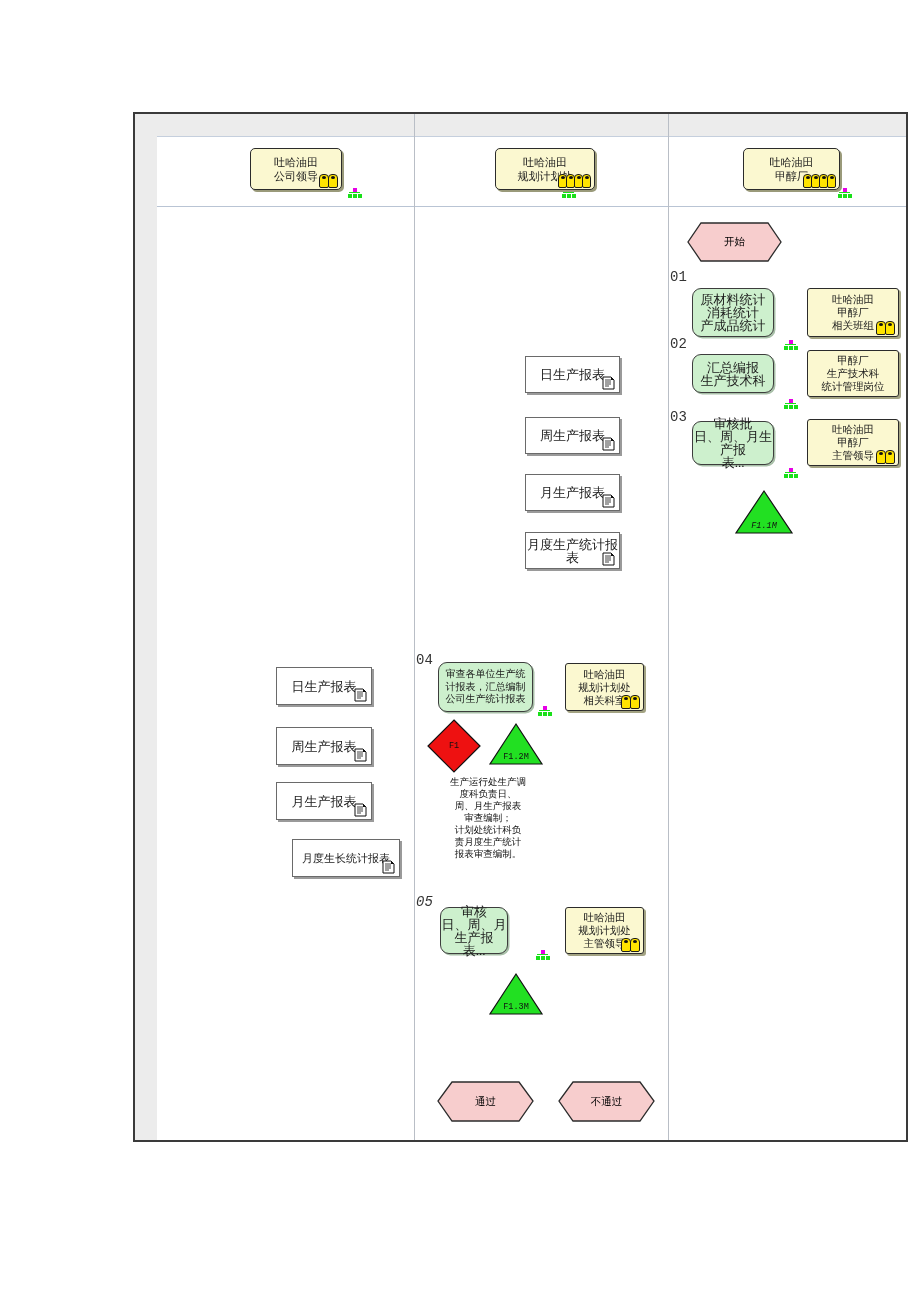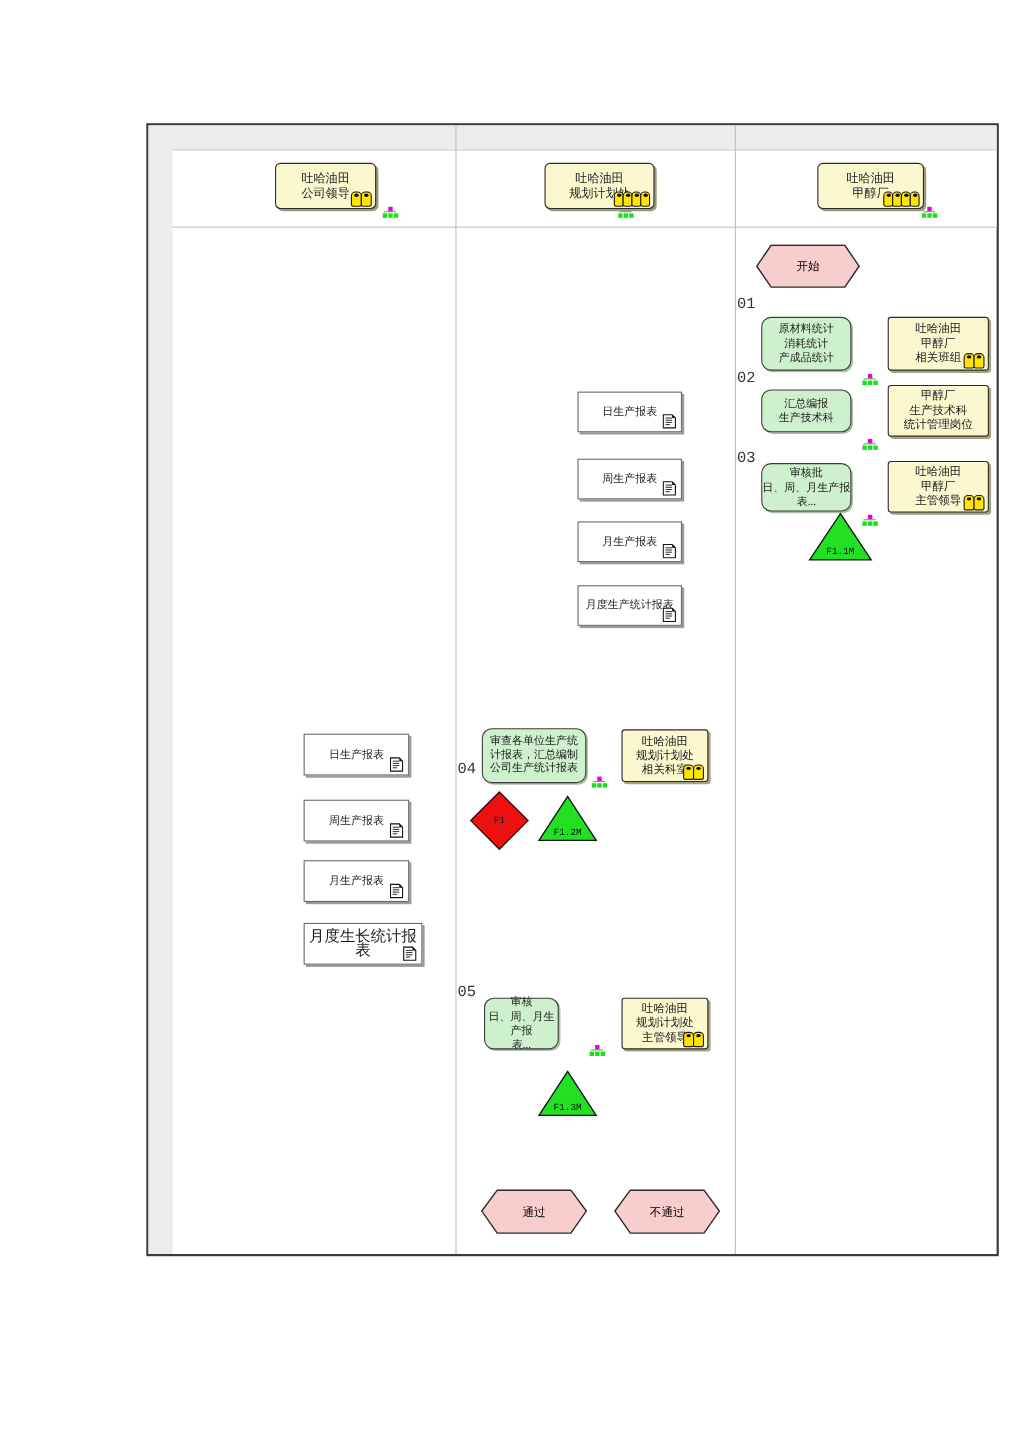--- a/index.html
+++ b/index.html
@@ -13,21 +13,21 @@
             background:#ececec;}
   #headerband{position:absolute;left:22px;top:0;right:0;height:23px;
             background:#ececec;border-bottom:1px solid #c5cfdd;box-sizing:border-box;}
   #headerrow{position:absolute;left:22px;top:23px;right:0;height:70px;
             background:#fff;border-bottom:1px solid #b9c4d4;box-sizing:border-box;}
   .lanediv{position:absolute;top:0;width:1px;height:100%;background:#b9bec6;}
 
   
   .node{position:absolute;box-sizing:border-box;display:flex;
         align-items:center;justify-content:center;text-align:center;
-        font-size:10px;line-height:13px;color:#1a1a1a;white-space:pre-line;}
+        font-size:13px;line-height:13px;color:#1a1a1a;white-space:pre-line;}
 
   
   .rolehdr{background:#fbf8d0;border:1.4px solid #2b2b2b;border-radius:5px;
            box-shadow:2px 2px 0 #9a9a7a;font-size:11px;line-height:14px;}
   
   .actor{background:#fbf8d0;border:1.2px solid #2b2b2b;border-radius:3px;
          box-shadow:2px 2px 0 #a3a383;font-size:10.5px;line-height:13px;}
 
   
   .act{background:#cdf0cd;border:1.3px solid #3d3d3d;border-radius:9px;
@@ -272,21 +272,21 @@
     <span class="people"><b></b><b></b></span>
   </div>
   <div class="orgicon" style="left:784px;top:468px;">
     <i class="s"></i>
       <i class="m"></i>
       <i class="g1"></i>
       <i class="g2"></i>
       <i class="g3"></i>
   </div>
 
-  <div class="triwrap" style="left:734px;top:465px;width:60px;height:46px;">
+  <div class="triwrap" style="left:734px;top:489px;width:60px;height:46px;font-style:italic;">
     <svg width="60" height="46" viewBox="0 0 60 46">
       <polygon points="30,2 58,44 2,44" fill="#22e022" stroke="#111" stroke-width="1.2"></polygon>
     </svg>
     <div class="lbl">F1.1M</div>
   </div>
 
   <div class="node docbox" style="left:525px;top:356px;width:95px;height:37px;">
     <span>日生产报表</span>
     <svg class="docicon" viewBox="0 0 13 15">
       <path d="M1,2 h8 l3,3 v9 h-11 z" fill="#fff" stroke="#111" stroke-width="1"></path>
@@ -312,21 +312,21 @@
   </div>
   <div class="node docbox" style="left:525px;top:532px;width:95px;height:37px;">
     <span>月度生产统计报表</span>
     <svg class="docicon" viewBox="0 0 13 15">
       <path d="M1,2 h8 l3,3 v9 h-11 z" fill="#fff" stroke="#111" stroke-width="1"></path>
       <path d="M3,5 h6 M3,7 h6 M3,9 h6 M3,11 h4" stroke="#111" stroke-width="0.8"></path>
       <path d="M9,2 l3,3 h-3 z" fill="#111"></path>
     </svg>
   </div>
 
-  <div class="stepno" style="left:416px;top:692px;">04</div>
+  <div class="stepno" style="left:416px;top:652px;">04</div>
 
   <div class="node act" style="left:438px;top:662px;width:95px;height:50px;font-size:10px;line-height:12.5px;">
     <span>审查各单位生产统
 计报表，汇总编制
 公司生产统计报表</span>
   </div>
   <div class="node actor" style="left:565px;top:663px;width:79px;height:48px;">
     <span>吐哈油田
 规划计划处
 相关科室</span>
@@ -347,20 +347,27 @@
     <div class="lbl">F1</div>
   </div>
 
   <div class="triwrap" style="left:488px;top:722px;width:56px;height:44px;">
     <svg width="56" height="44" viewBox="0 0 56 44">
       <polygon points="28,2 54,42 2,42" fill="#22e022" stroke="#111" stroke-width="1.2"></polygon>
     </svg>
     <div class="lbl">F1.2M</div>
   </div>
 
+  <div class="anno" style="left:428px;top:776px;width:120px;">生产运行处生产调
+度科负责日、
+周、月生产报表
+审查编制；
+计划处统计科负
+责月度生产统计
+报表审查编制。</div>
 
   <div class="node docbox" style="left:276px;top:667px;width:96px;height:38px;">
     <span>日生产报表</span>
     <svg class="docicon" viewBox="0 0 13 15">
       <path d="M1,2 h8 l3,3 v9 h-11 z" fill="#fff" stroke="#111" stroke-width="1"></path>
       <path d="M3,5 h6 M3,7 h6 M3,9 h6 M3,11 h4" stroke="#111" stroke-width="0.8"></path>
       <path d="M9,2 l3,3 h-3 z" fill="#111"></path>
     </svg>
   </div>
   <div class="node docbox" style="left:276px;top:727px;width:96px;height:38px;">
@@ -372,30 +379,30 @@
     </svg>
   </div>
   <div class="node docbox" style="left:276px;top:782px;width:96px;height:38px;">
     <span>月生产报表</span>
     <svg class="docicon" viewBox="0 0 13 15">
       <path d="M1,2 h8 l3,3 v9 h-11 z" fill="#fff" stroke="#111" stroke-width="1"></path>
       <path d="M3,5 h6 M3,7 h6 M3,9 h6 M3,11 h4" stroke="#111" stroke-width="0.8"></path>
       <path d="M9,2 l3,3 h-3 z" fill="#111"></path>
     </svg>
   </div>
-  <div class="node docbox" style="left:276px;top:839px;width:108px;height:38px;font-size:14px;">
+  <div class="node docbox" style="left:292px;top:839px;width:108px;height:38px;font-size:11px;">
     <span>月度生长统计报表</span>
     <svg class="docicon" viewBox="0 0 13 15">
       <path d="M1,2 h8 l3,3 v9 h-11 z" fill="#fff" stroke="#111" stroke-width="1"></path>
       <path d="M3,5 h6 M3,7 h6 M3,9 h6 M3,11 h4" stroke="#111" stroke-width="0.8"></path>
       <path d="M9,2 l3,3 h-3 z" fill="#111"></path>
     </svg>
   </div>
 
-  <div class="stepno" style="left:416px;top:894px;">05</div>
+  <div class="stepno" style="left:416px;top:894px;font-style:italic;">05</div>
 
   <div class="node act" style="left:440px;top:907px;width:68px;height:47px;">
     <span>审核
 日、周、月生产报
 表...</span>
   </div>
   <div class="node actor" style="left:565px;top:907px;width:79px;height:47px;">
     <span>吐哈油田
 规划计划处
 主管领导</span>

